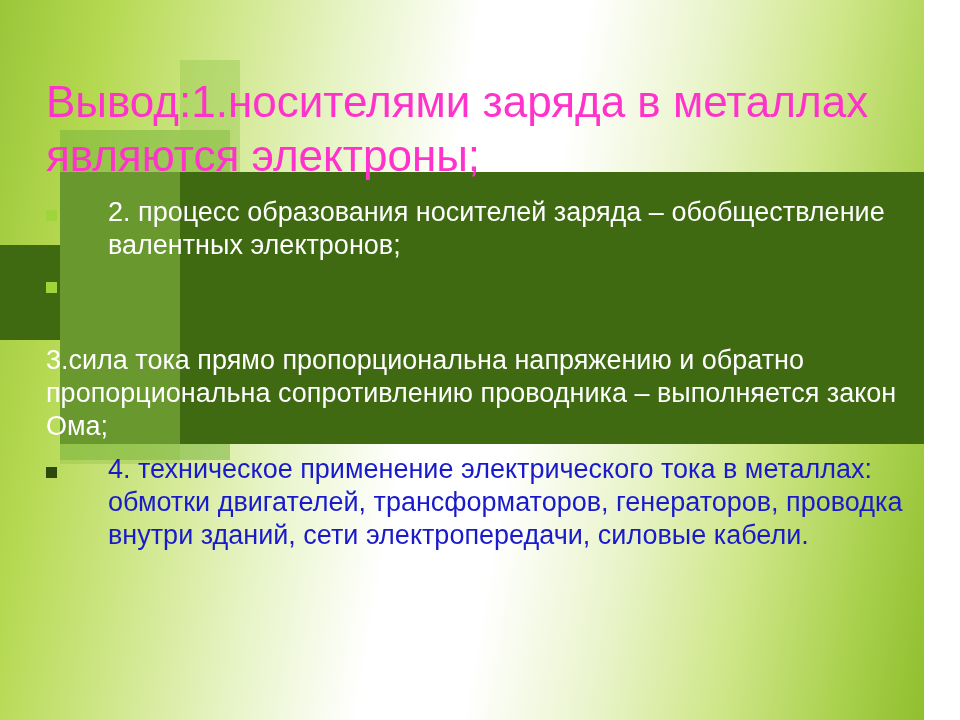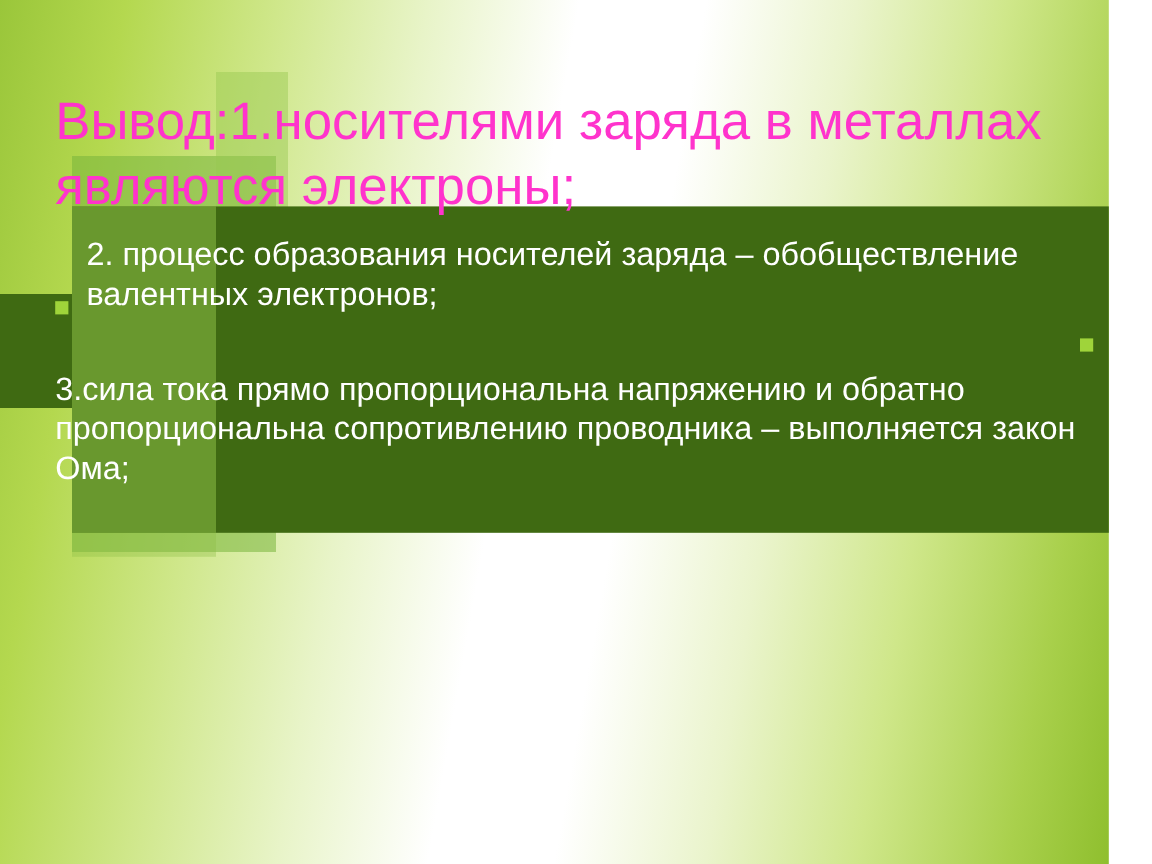--- a/index.html
+++ b/index.html
@@ -79,22 +79,23 @@
   
   .body {
     position: absolute;
     left: 46px;
     top: 196px;
     width: 880px;
     z-index: 6;
   }
   .bullet {
     display: flex;
-    align-items: flex-end;
+    align-items: flex-start;
     margin-bottom: 2px;
+    gap: 36px;
   }
   .marker {
     width: 26px;
     flex: 0 0 26px;
     display: flex;
     justify-content: flex-start;
     padding-top: 14px;
   }
   .marker i {
     display: block;
@@ -140,15 +141,21 @@
       <span class="btext">2. процесс образования носителей заряда – обобществление валентных электронов;</span>
     </div>
 
     <div class="bullet on-dark b2">
       <span class="marker">
           <i></i>
         </span>
       <span class="btext">3.сила тока прямо пропорциональна напряжению и обратно пропорциональна сопротивлению проводника – выполняется закон Ома;</span>
     </div>
 
+    <div class="bullet b3">
+      <span class="marker">
+          <i></i>
+        </span>
+      <span class="btext">4. техническое применение электрического тока в металлах: обмотки двигателей, трансформаторов, генераторов, проводка внутри зданий, сети электропередачи, силовые кабели.</span>
+    </div>
 
   </div>
 </div>
 
 </body></html>

